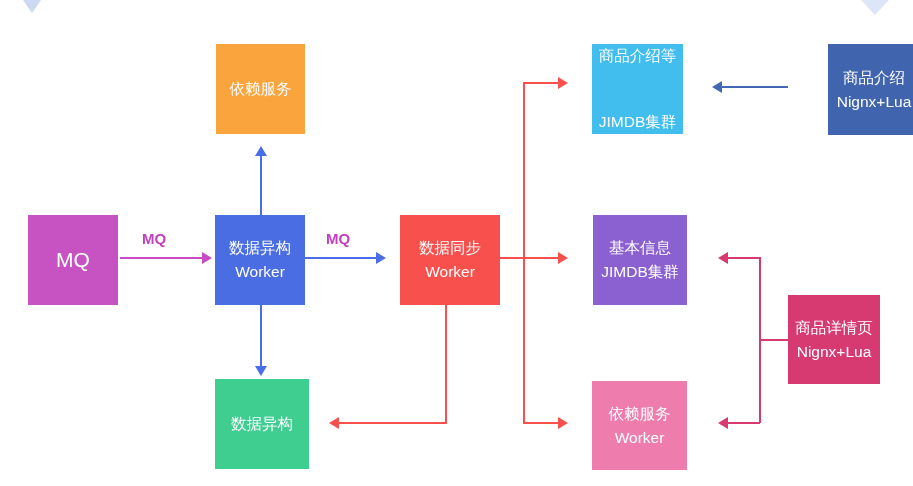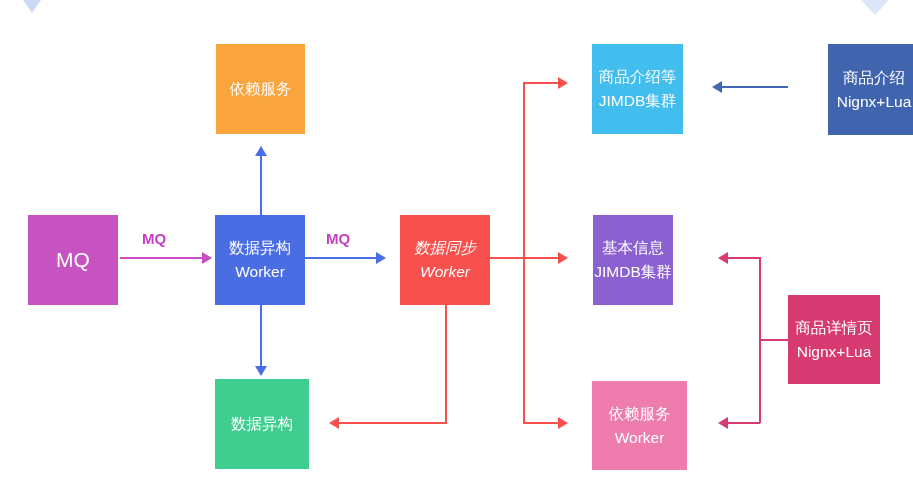--- a/index.html
+++ b/index.html
@@ -16,24 +16,24 @@
     align-items:center;justify-content:center;
     color:#ffffff;text-align:center;
   }
   .node .nl{font-size:15.5px;line-height:24px;white-space:nowrap;}
   .node .big{font-size:21px;line-height:24px;}
 
   .n-mq          {left:28px;  top:215px; width:90px; height:90px;}
   .n-dep         {left:216px; top:44px;  width:89px; height:90px;}
   .n-hworker     {left:215px; top:215px; width:90px; height:90px;}
   .n-jimd8       {left:215px; top:379px; width:94px; height:90px;}
-  .n-sworker     {left:400px; top:215px; width:90px; height:90px;font-style:italic;}
-  .n-introjimdb  {left:592px; top:44px;  width:91px; height:90px;}
+  .n-sworker     {left:400px; top:215px; width:100px; height:90px;}
+  .n-introjimdb  {left:592px; top:44px;  width:91px; height:90px;justify-content:space-between;}
   .n-intronginx  {left:828px; top:44px;  width:92px; height:91px;}
-  .n-basicjimdb  {left:593px; top:215px; width:80px; height:90px;}
+  .n-basicjimdb  {left:593px; top:215px; width:94px; height:90px;}
   .n-detailnginx {left:788px; top:295px; width:92px; height:89px;}
   .n-redis       {left:592px; top:381px; width:95px; height:89px;}
 
   
   .seg{position:absolute;}
   .ah{position:absolute;width:0;height:0;}
   .ah-right{border-top:6px solid transparent;border-bottom:6px solid transparent;border-left:10px solid #000;}
   .ah-left {border-top:6px solid transparent;border-bottom:6px solid transparent;border-right:10px solid #000;}
   .ah-up   {border-left:6px solid transparent;border-right:6px solid transparent;border-bottom:10px solid #000;}
   .ah-down {border-left:6px solid transparent;border-right:6px solid transparent;border-top:10px solid #000;}

